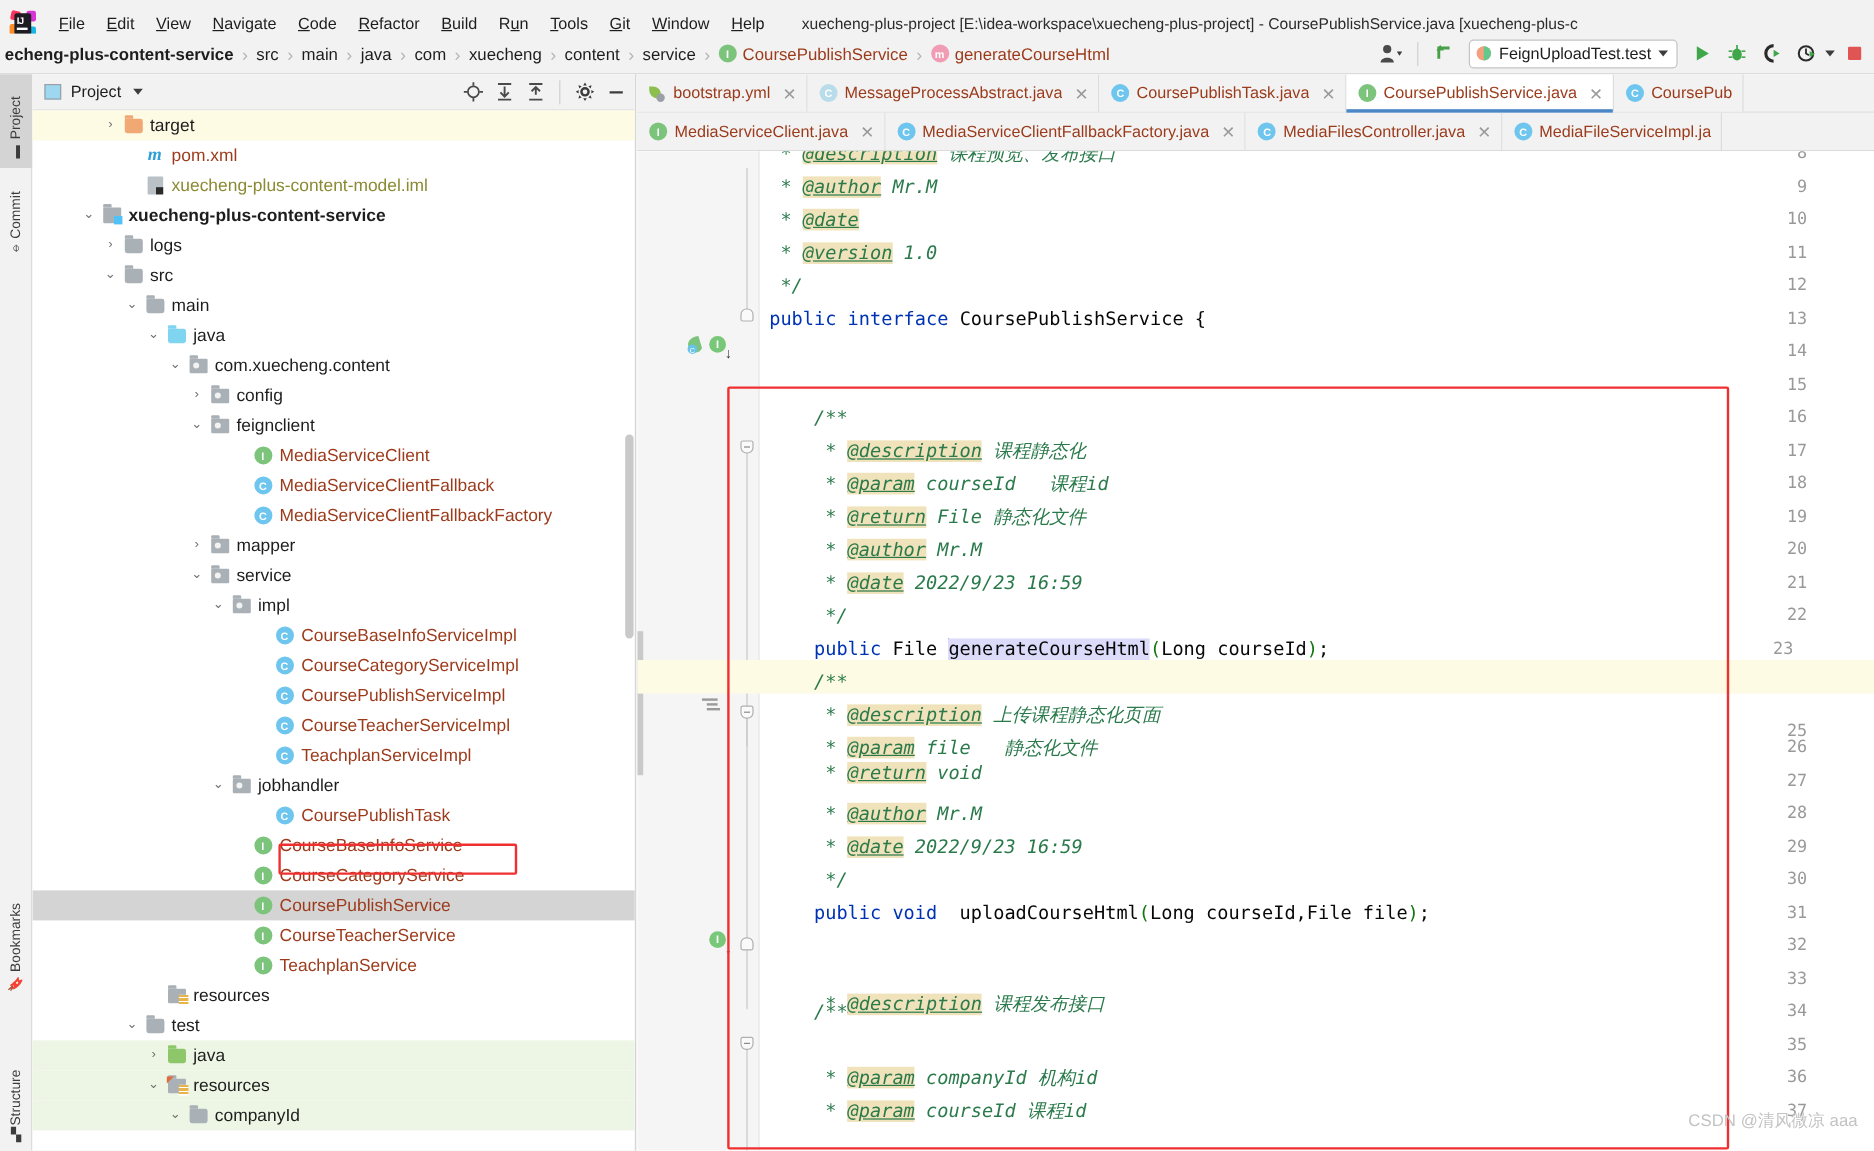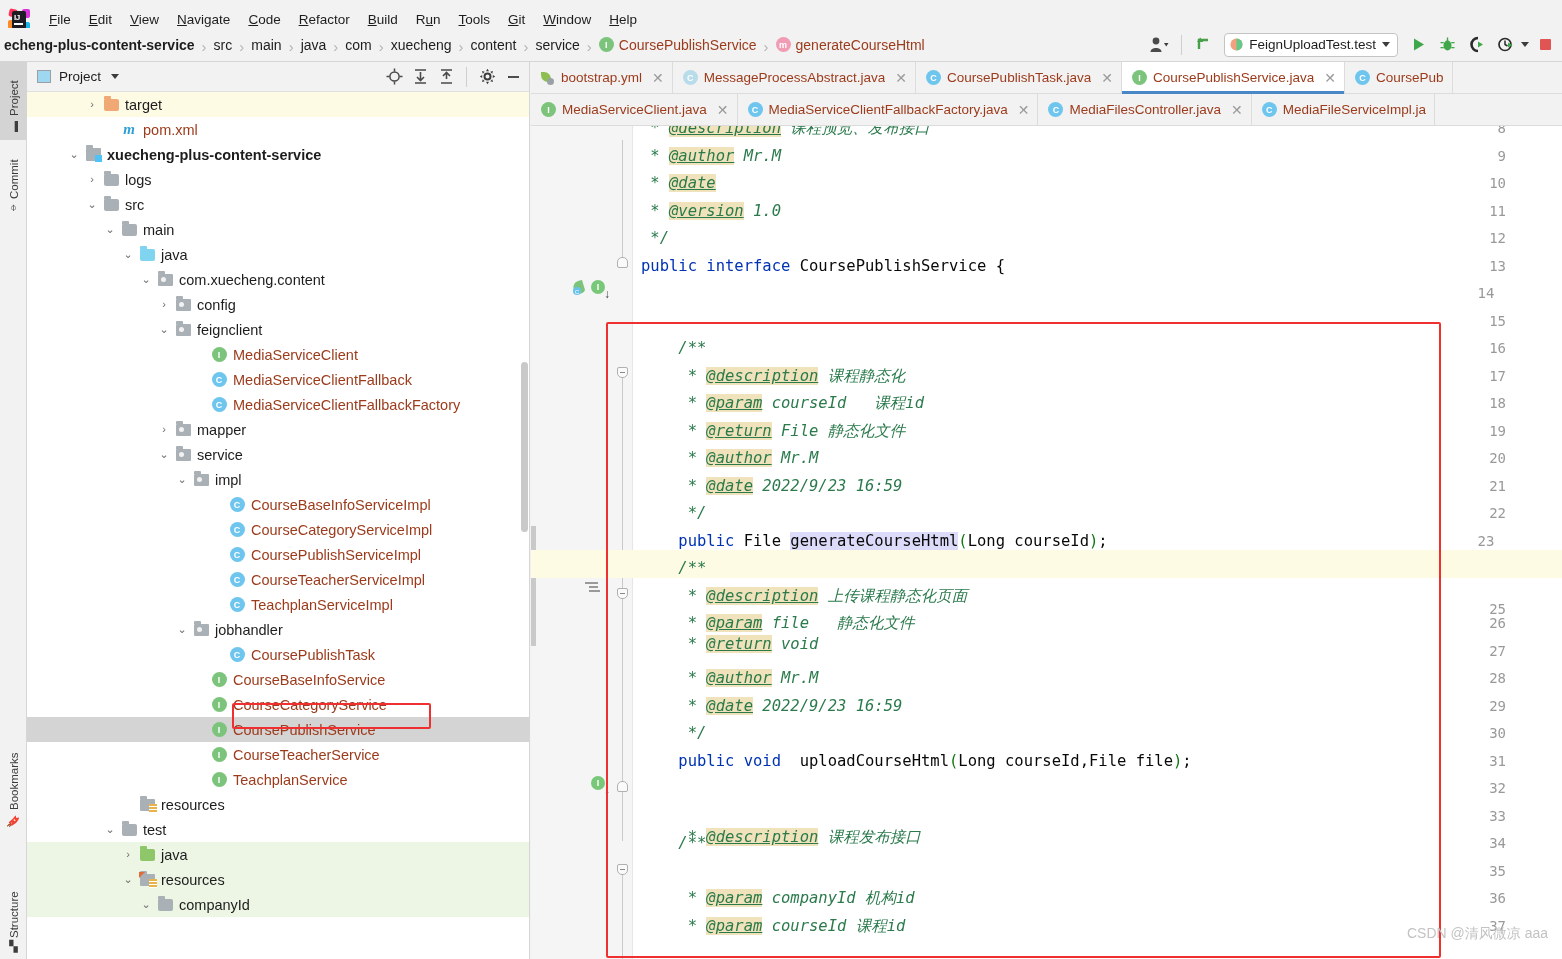--- a/index.html
+++ b/index.html
@@ -294,20 +294,21 @@
         <div class="menu-item"><span class="mn">N</span>avigate</div>
         <div class="menu-item"><span class="mn">C</span>ode</div>
         <div class="menu-item"><span class="mn">R</span>efactor</div>
         <div class="menu-item"><span class="mn">B</span>uild</div>
         <div class="menu-item">R<span class="mn">u</span>n</div>
         <div class="menu-item"><span class="mn">T</span>ools</div>
         <div class="menu-item"><span class="mn">G</span>it</div>
         <div class="menu-item"><span class="mn">W</span>indow</div>
         <div class="menu-item"><span class="mn">H</span>elp</div>
       </div>
+    <div class="win-title">xuecheng-plus-project [E:\idea-workspace\xuecheng-plus-project] - CoursePublishService.java [xuecheng-plus-c</div>
   </div>
 
   <div class="navbar">
     <div class="crumbs" id="crumbs">
         <div class="crumb bold">
           <span>echeng-plus-content-service</span>
         </div>
         <span class="sep">›</span>
         <div class="crumb">
           <span>src</span>
@@ -476,20 +477,28 @@
         </div>
         <div class="trow">
           <span style="display: inline-block; width: 72px; flex: 0 0 auto;"></span>
           <span class="chev"></span>
           <span class="ficon">
             <span class="m-letter">m</span>
           </span>
           <span class="tlabel orange">pom.xml</span>
         </div>
         <div class="trow">
+          <span style="display: inline-block; width: 72px; flex: 0 0 auto;"></span>
+          <span class="chev"></span>
+          <span class="ficon">
+            <span class="iml-icon"></span>
+          </span>
+          <span class="tlabel olive">xuecheng-plus-content-model.iml</span>
+        </div>
+        <div class="trow">
           <span style="display: inline-block; width: 36px; flex: 0 0 auto;"></span>
           <span class="chev">⌄</span>
           <span class="ficon">
             <span class="mod-icon"></span>
           </span>
           <span class="tlabel bold">xuecheng-plus-content-service</span>
         </div>
         <div class="trow">
           <span style="display: inline-block; width: 54px; flex: 0 0 auto;"></span>
           <span class="chev">›</span>
@@ -796,21 +805,21 @@
       <div class="gutter-line-edge"></div>
       <div class="ed-scroll-left"></div>
 
       <div id="lnums">
           <div class="lnum" style="top: -11px;">8</div>
           <div class="lnum" style="top: 16.5px;">9</div>
           <div class="lnum" style="top: 44px;">10</div>
           <div class="lnum" style="top: 71.5px;">11</div>
           <div class="lnum" style="top: 99px;">12</div>
           <div class="lnum" style="top: 126.5px;">13</div>
-          <div class="lnum" style="top: 154px; text-align: center;">14</div>
+          <div class="lnum" style="top: 154px;">14</div>
           <div class="lnum" style="top: 181.5px;">15</div>
           <div class="lnum" style="top: 209px;">16</div>
           <div class="lnum" style="top: 236.5px;">17</div>
           <div class="lnum" style="top: 264px;">18</div>
           <div class="lnum" style="top: 291.5px;">19</div>
           <div class="lnum" style="top: 319px;">20</div>
           <div class="lnum" style="top: 346.5px;">21</div>
           <div class="lnum" style="top: 374px;">22</div>
           <div class="lnum" style="top: 401.5px; text-align: center;">23</div>
           <div class="lnum" style="top: 429px;">24</div>

